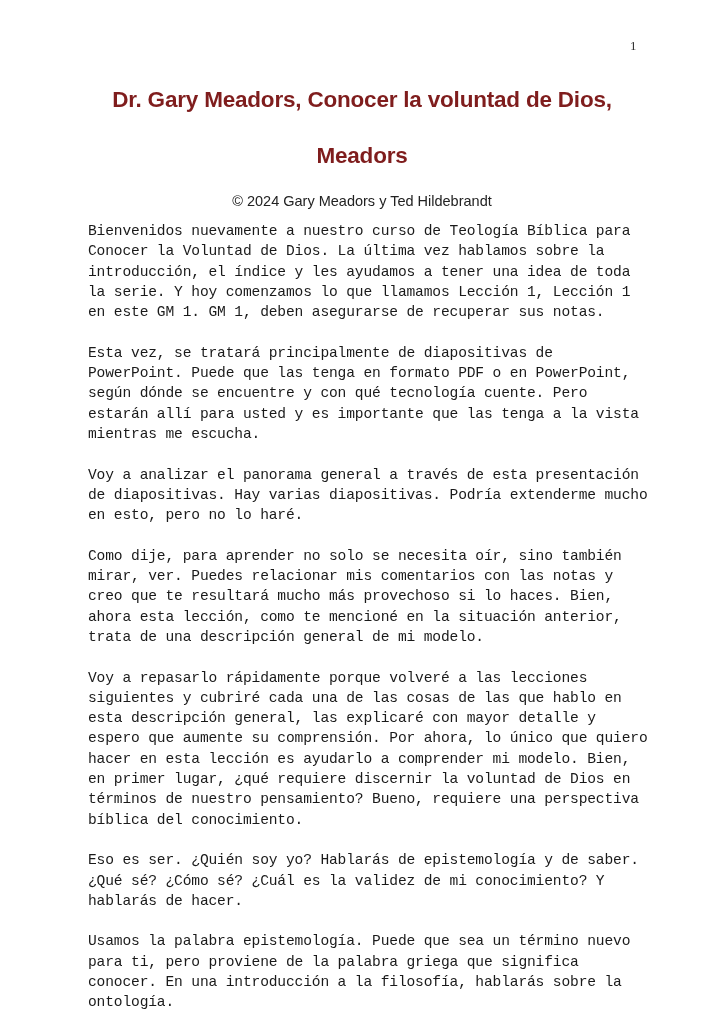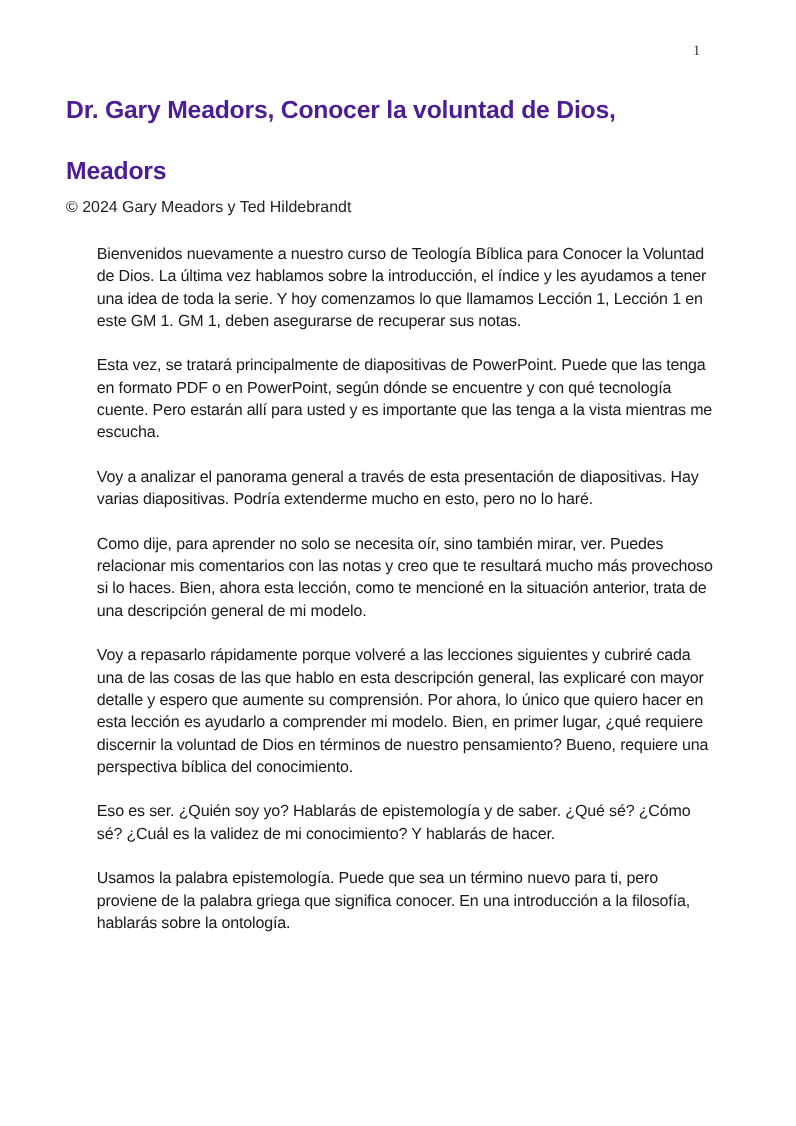--- a/index.html
+++ b/index.html
@@ -21,49 +21,51 @@
     top: 38px;
     font-family: "Liberation Serif", "DejaVu Serif", serif;
     font-size: 13px;
     color: #333;
   }
   .title {
     position: absolute;
     left: 60px;
     width: 604px;
     top: 86px;
-    text-align: left;
+    text-align: center;
     font-weight: bold;
     font-size: 22.5px;
     line-height: 28px;
     letter-spacing: -0.2px;
-    color: #4c1d95;
+    color: #7f1d1d;
     margin: 0;
   }
   .copyright {
     position: absolute;
     left: 60px;
     width: 604px;
-    top: 180px;
+    top: 192px;
+    text-align: center;
     font-size: 14.5px;
     line-height: 18px;
     color: #222;
   }
   .body {
     position: absolute;
     left: 88px;
     top: 221px;
     width: 560px;
     font-size: 14.6px;
     line-height: 20.3px;
     color: #1a1a1a;
   }
   .body p {
     margin: 0 0 20.3px 0;
     letter-spacing: -0.15px;
+    font-family: Liberation Mono, monospace;
   }
 </style>
 </head>
 <body>
 
 <div>
   <div class="page-number">1</div>
 
   <h1 class="title">
     <span>Dr. Gary Meadors, Conocer la voluntad de Dios,</span><br>

